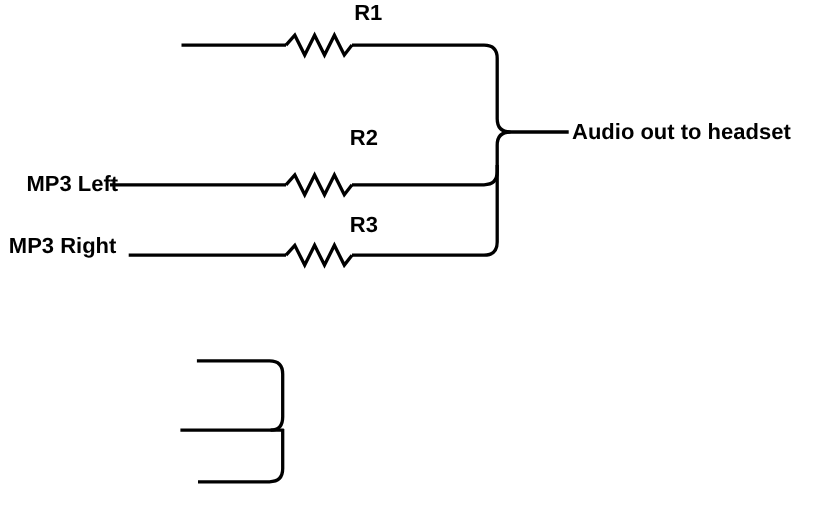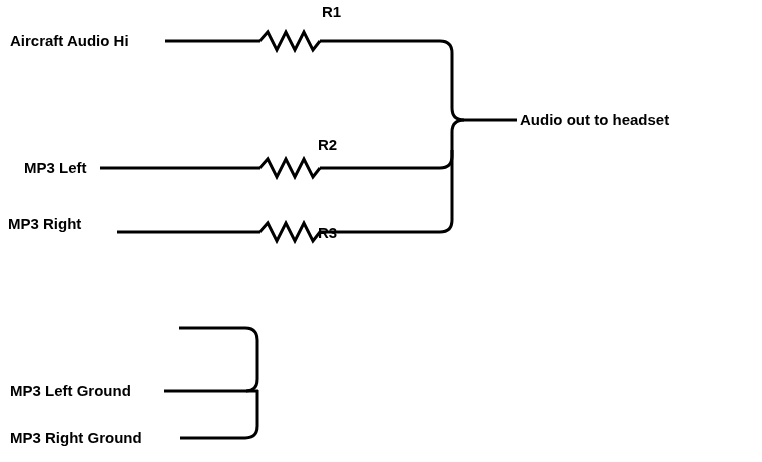--- a/index.html
+++ b/index.html
@@ -15,34 +15,34 @@
     font-family: "Liberation Sans", sans-serif;
     overflow: hidden;
   }
   .canvas svg {
     position: absolute;
     left: 0;
     top: 0;
   }
   .lbl {
     position: absolute;
-    font-size: 15px;
+    font-size: 20px;
     font-weight: bold;
     color: #000000;
     line-height: 16px;
     white-space: nowrap;
   }
   
   .lbl.in1 { left: 10px;  top: 33px;  }
   .lbl.in2 { left: 8px;   top: 160px; margin-left: 16px; }
   .lbl.in3 { left: 8px;   top: 216px; }
   
   .lbl.r1  { left: 322px; top: 4px;   }
-  .lbl.r2  { left: 318px; top: 137px; }
-  .lbl.r3  { left: 318px; top: 197px; margin-top: 28px; }
+  .lbl.r2  { left: 318px; top: 118px; }
+  .lbl.r3  { left: 318px; top: 197px; }
   
   .lbl.out { left: 520px; top: 112px; }
   
   .lbl.g1  { left: 10px;  top: 320px; }
   .lbl.g2  { left: 10px;  top: 383px; }
   .lbl.g3  { left: 10px;  top: 430px; }
 </style>
 </head>
 <body>
 
@@ -62,26 +62,23 @@
     <path d="M260,232 L268,223 L277,241 L286,223 L295,241 L304,223 L313,241 L320,232"></path>
     <path d="M320,232 H440 Q452,232 452,220 V150"></path>
 
     <path d="M179,328 H245 Q257,328 257,340 V379 Q257,391 246,391"></path>
 
     <path d="M164,391 H258"></path>
 
     <path d="M180,438 H245 Q257,438 257,426 V390"></path>
   </svg>
 
-  <div class="lbl in1">Aircraft Audio Hi</div>
   <div class="lbl in2">MP3 Left</div>
   <div class="lbl in3">MP3 Right</div>
 
   <div class="lbl r1">R1</div>
   <div class="lbl r2">R2</div>
   <div class="lbl r3">R3</div>
 
   <div class="lbl out">Audio out to headset</div>
 
-  <div class="lbl g2">MP3 Left Ground</div>
-  <div class="lbl g3">MP3 Right Ground</div>
 
 </div>
 
 </body></html>

